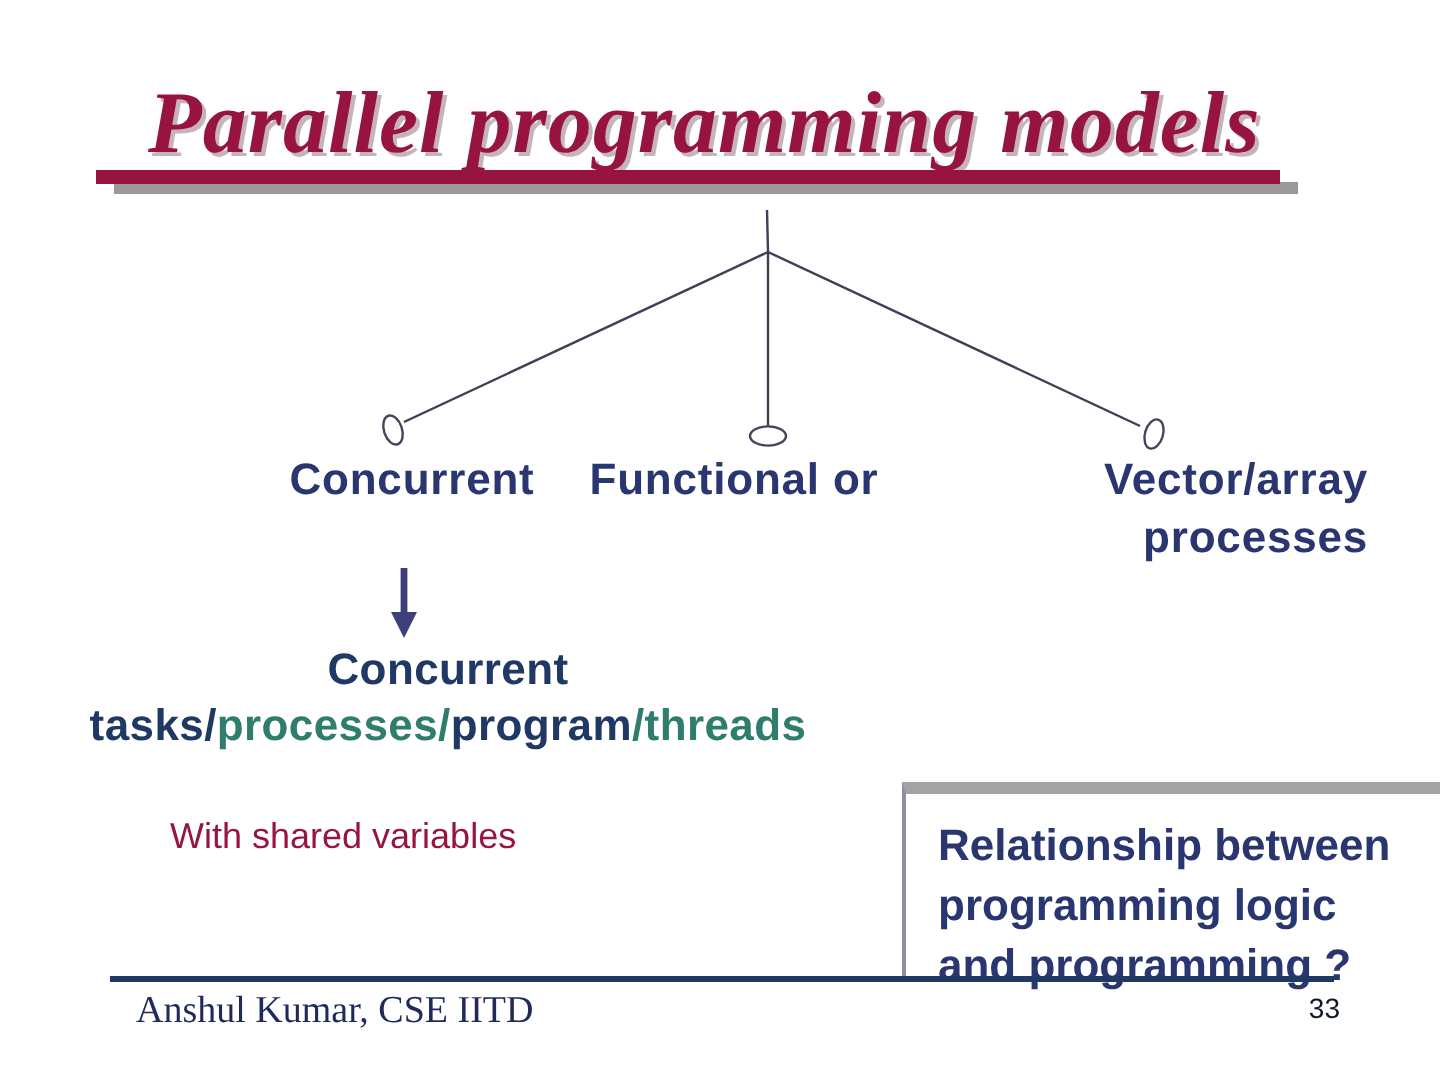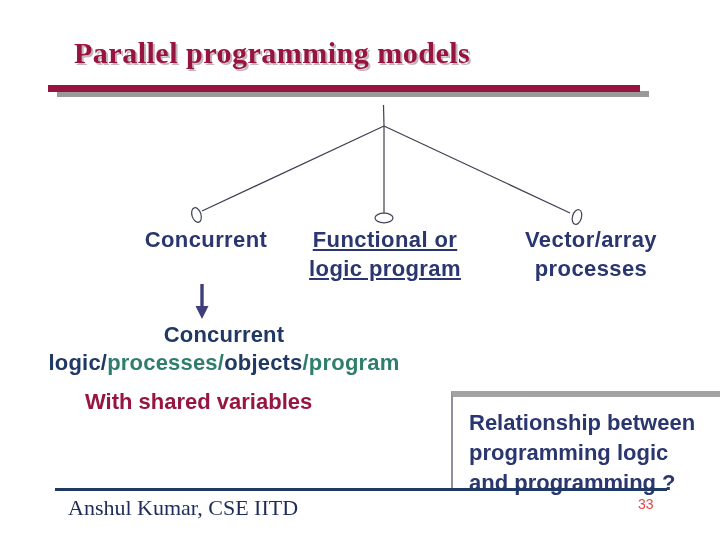--- a/index.html
+++ b/index.html
@@ -16,25 +16,26 @@
     font-family: "Liberation Sans", sans-serif;
   }
   
   .title {
     position: absolute;
     left: 74px;
     top: 36px;
     width: 600px;
     font-family: "Liberation Serif", "DejaVu Serif", serif;
     font-weight: bold;
-    font-size: 30px;
+    font-size: 44px;
     letter-spacing: 0.5px;
     color: var(--title-maroon, #981440);
     text-shadow: 2px 2px 0 #c5b4bc;
     white-space: nowrap;
+    font-style: italic;
   }
   .title-bar-shadow {
     position: absolute;
     left: 57px;
     top: 91px;
     width: 592px;
     height: 6px;
     background: var(--underline-shadow, #9a9a9a);
   }
   .title-bar {
@@ -58,44 +59,44 @@
     position: absolute;
     top: 225px;
     text-align: center;
     font-weight: bold;
     font-size: 22px;
     line-height: 29px;
     letter-spacing: 0.4px;
     color: var(--navy, #2a366f);
   }
   .branch-left  { left: 116px; width: 180px; }
-  .branch-mid   { left: 295px; width: 180px; text-decoration: underline; }
-  .branch-right { left: 498px; width: 186px; }
+  .branch-mid   { left: 277px; width: 180px; }
+  .branch-right { left: 498px; width: 186px; text-align: right; }
   
   .concurrent-block {
     position: absolute;
     left: 28px;
     top: 321px;
     width: 392px;
     text-align: center;
     font-weight: bold;
     font-size: 22px;
     line-height: 28px;
     letter-spacing: 0.2px;
   }
   .navy { color: var(--navy-dark, #1f3864); }
   .teal { color: var(--teal, #2f7d6d); }
   
   .shared-note {
     position: absolute;
     left: 85px;
-    top: 387px;
+    top: 403px;
     width: 320px;
-    font-weight: bold;
-    font-size: 22px;
+    font-weight: normal;
+    font-size: 18px;
     line-height: 30px;
     color: var(--text-maroon, #97163f);
   }
   
   .rel-box {
     position: absolute;
     left: 403px;
     top: 391px;
     width: 312px;
     height: 99px;
@@ -116,31 +117,31 @@
     top: 488px;
     width: 612px;
     height: 3px;
     background: var(--navy-dark, #1f3864);
   }
   .footer-author {
     position: absolute;
     left: 68px;
     top: 495px;
     font-family: "Liberation Serif", "DejaVu Serif", serif;
-    font-size: 22px;
+    font-size: 19px;
     color: #1e2b5a;
   }
   .page-number {
     position: absolute;
     left: 638px;
     top: 496px;
     width: 32px;
-    text-align: left;
+    text-align: right;
     font-size: 14px;
-    color: #ef4444;
+    color: #0f172a;
   }
 </style>
 </head>
 <body>
 
 <div class="slide">
 
   <div class="title">Parallel programming models</div>
   <div class="title-bar-shadow"></div>
   <div class="title-bar"></div>
@@ -159,30 +160,29 @@
 
     <line x1="202" y1="284" x2="202" y2="308" stroke="#3e3e7a" stroke-width="3.4"></line>
     <polygon points="195.5,306 208.5,306 202,319" fill="#3e3e7a"></polygon>
   </svg>
 
   <div class="branch-label branch-left">
     <div>Concurrent</div>
   </div>
   <div class="branch-label branch-mid">
     <div>Functional or</div>
-    <div>logic program</div>
   </div>
   <div class="branch-label branch-right">
     <div>Vector/array</div>
     <div>processes</div>
   </div>
 
   <div class="concurrent-block">
     <div class="navy">Concurrent</div>
-    <div><span class="navy">logic/</span><span class="teal">processes/</span><span class="navy">objects</span><span class="teal">/program</span></div>
+    <div><span class="navy">tasks/</span><span class="teal">processes/</span><span class="navy">program</span><span class="teal">/threads</span></div>
   </div>
 
   <div class="shared-note">
     <div>With shared variables</div>
   </div>
 
   <div class="rel-box">
     <div>Relationship between</div>
     <div>programming logic</div>
     <div>and programming ?</div>

